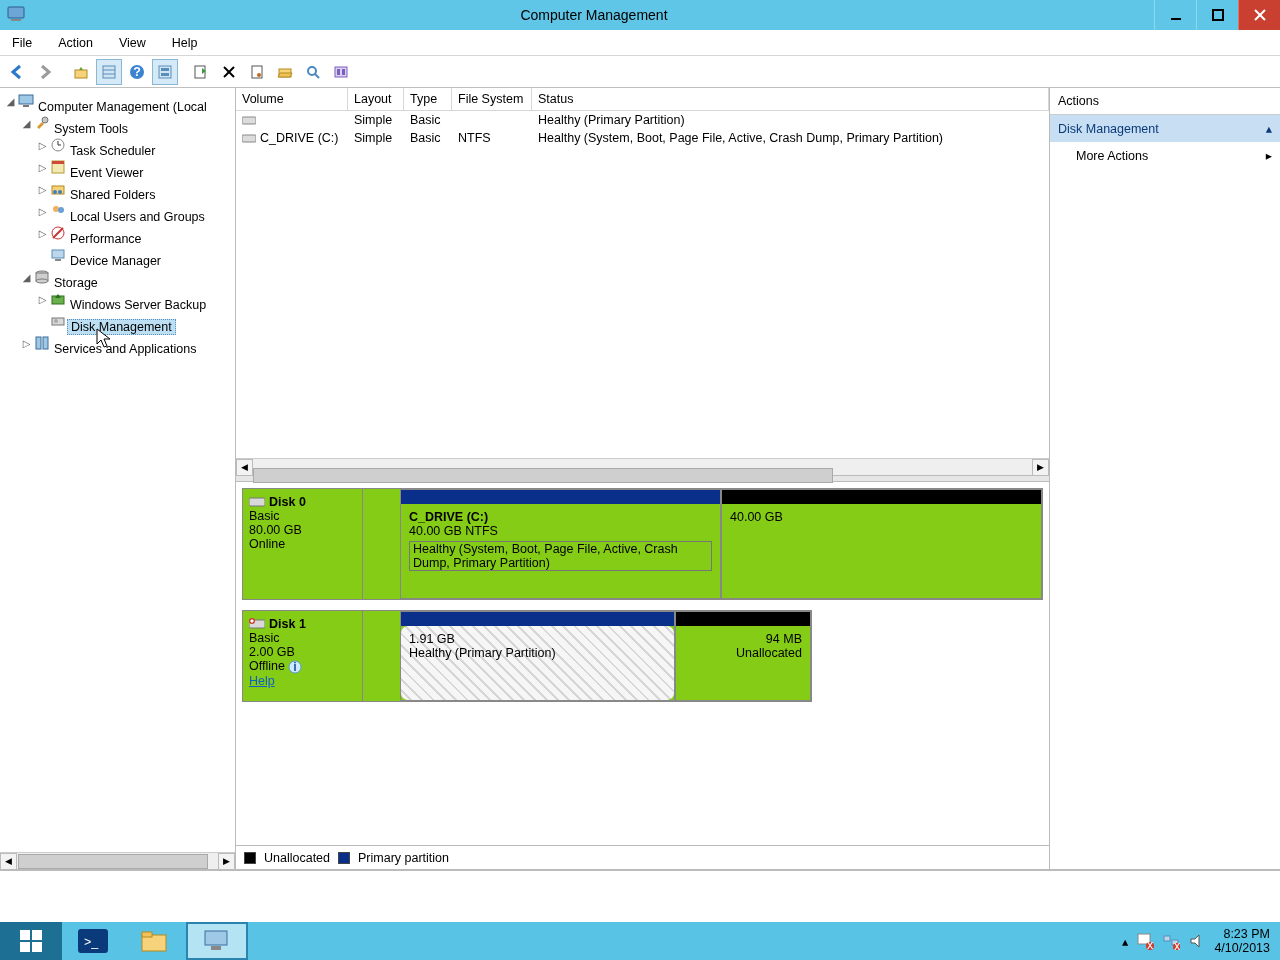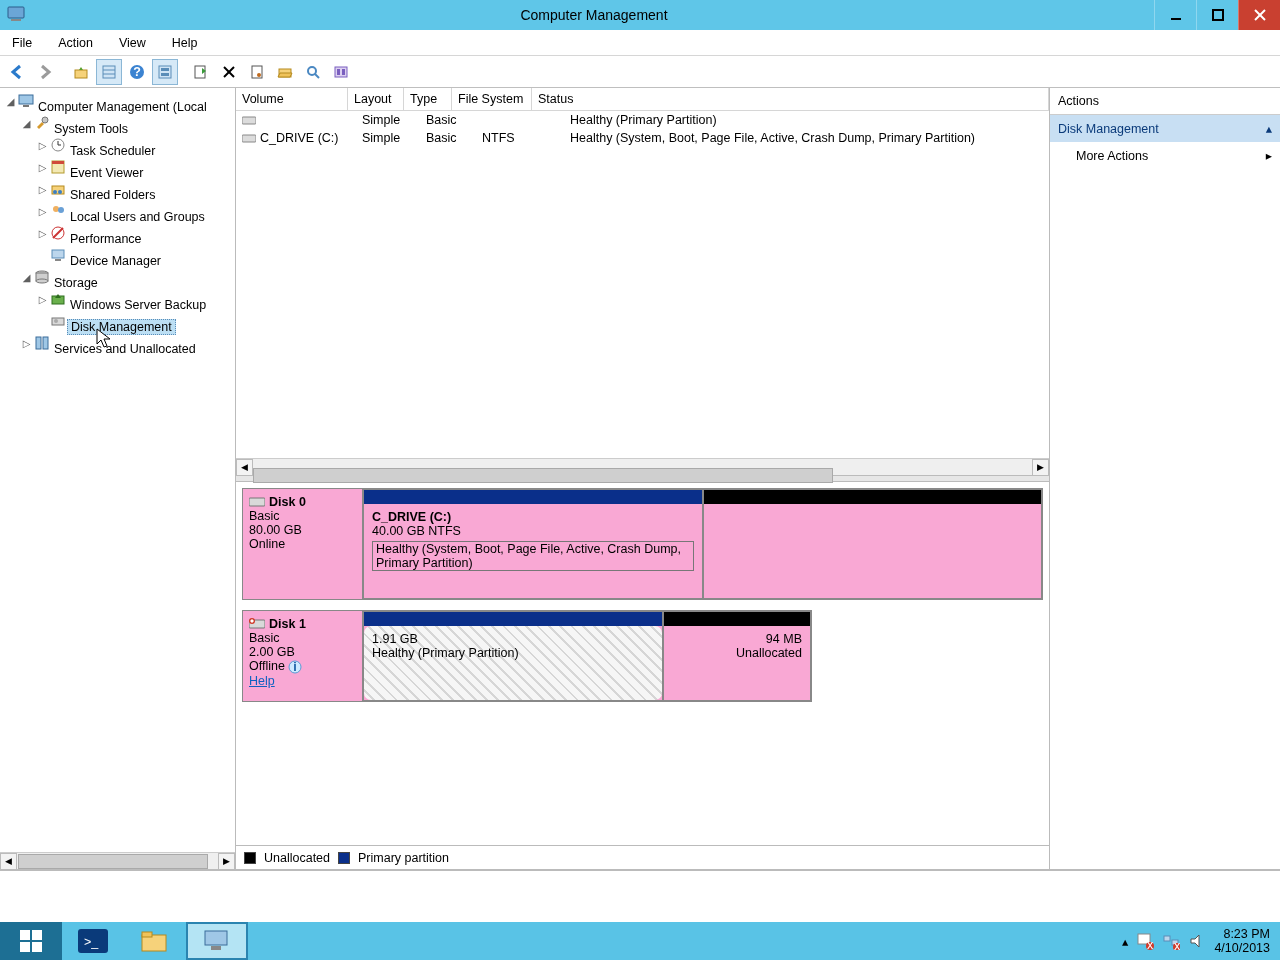--- a/index.html
+++ b/index.html
@@ -39,36 +39,36 @@
 .tree .i3 { padding-left: 32px; }
 .hscroll { height:17px; border-top:1px solid #ccc; display:flex; align-items:center; background:#efefef; position:relative; }
 .hscroll .arrow { width:17px; height:17px; display:flex; align-items:center; justify-content:center; border:1px solid #bbb; background:#f3f3f3; font-size:9px; }
 .hscroll .thumb { position:absolute; left:18px; width:190px; top:0; height:15px; margin-top:1px; background:#cfcfcf; border:1px solid #a9a9a9; }
 
 
 .middle { flex:1; display:flex; flex-direction:column; border-right:1px solid #bbb; }
 .vols { height:387px; display:flex; flex-direction:column; }
 .volhdr { display:flex; background:#fff; border-bottom:1px solid #d6d6d6;justify-content:center; }
 .colh { padding:4px 6px; border-right:1px solid #d6d6d6; }
-.volrow { display:flex; padding:1px 0;gap:8px; }
+.volrow { display:flex; padding:1px 0; }
 .cell { padding:1px 6px; }
 .c-vol { width:112px; display:flex; align-items:center; gap:4px; }
 .c-lay { width:56px; }
 .c-typ { width:48px; }
 .c-fs  { width:80px; }
 .c-st  { flex:1; }
 .volscroll { margin-top:auto; height:17px; border-top:1px solid #ccc; display:flex; align-items:center; background:#efefef; position:relative; }
 .volscroll .arrow { width:17px; height:17px; border:1px solid #bbb; background:#f3f3f3; display:flex; align-items:center; justify-content:center; font-size:9px; }
 .volscroll .thumbarea { flex:1; position:relative; }
 .volscroll .thumb { position:absolute; left:0; width:580px; height:15px; top:1px; background:#cfcfcf; border:1px solid #a9a9a9; }
 .splitter { height:7px; background:#e6e6e6; border-top:1px solid #bbb; border-bottom:1px solid #bbb; }
 
 
 .disks { flex:1; padding:6px; overflow-y:auto; }
-.disk { display:flex; border:1px solid #888; margin-bottom:10px; background:#f9a8d4; }
+.disk { display:flex; border:1px solid #888; margin-bottom:10px; background:#84cc16;gap:37px; }
 .diskinfo { width:120px; border-right:1px solid #888; padding:6px 6px; }
 .diskinfo .name { font-weight:bold; display:flex; align-items:center; gap:4px; }
 .diskinfo .link { color:#1060c0; text-decoration:underline; }
 .parts { flex:1; display:flex; padding:0; }
 .part { border:1px solid #888; margin:0px; display:flex; flex-direction:column; position:relative; }
 .partbar { height:14px; }
 .bar-primary { background:#0a2f8a; }
 .bar-unalloc { background:#000; }
 .partbody { flex:1; padding:6px 8px; }
 .partbody.hatched { background: repeating-linear-gradient(45deg,#f6f6f6 0 6px,#d6d6d6 6px 8px); border-radius: 7px; }
@@ -340,21 +340,21 @@
         </div>
 
       <div class="row i2">
           <span class="exp">▷</span>
           <span class="ic">
             <svg width="16" height="16">
               <rect x="2" y="2" width="5" height="12" fill="#9fc7e6" stroke="#3b6d9a"></rect>
               <rect x="9" y="2" width="5" height="12" fill="#9fc7e6" stroke="#3b6d9a"></rect>
             </svg>
           </span>
-          <span class="lbl">Services and Unallocated</span>
+          <span class="lbl">Services and Applications</span>
         </div>
     </div>
     <div class="hscroll">
       <div class="arrow">◀</div>
       <div class="thumb"></div>
       <div class="arrow" style="margin-left:auto">▶</div>
     </div>
   </div>
 
   <div class="middle">
@@ -425,20 +425,24 @@
           <div class="part" style="flex:1;">
             <div class="partbar bar-primary"></div>
             <div class="partbody">
               <div class="pname">C_DRIVE  (C:)</div>
               <div>40.00 GB NTFS</div>
               <div class="pstatus">Healthy (System, Boot, Page File, Active, Crash Dump, Primary Partition)</div>
             </div>
           </div>
           <div class="part" style="flex:1;">
             <div class="partbar bar-unalloc"></div>
+            <div class="partbody">
+              <div class="pname"></div>
+              <div>40.00 GB</div>
+            </div>
           </div>
         </div>
       </div>
 
       <div class="disk" style="height:92px; width:570px;">
         <div class="diskinfo">
           <div class="name">
               <span>
                 <svg width="16" height="14">
                   <rect x="0" y="3" width="16" height="8" rx="1" fill="#d9d9d9" stroke="#777"></rect>

